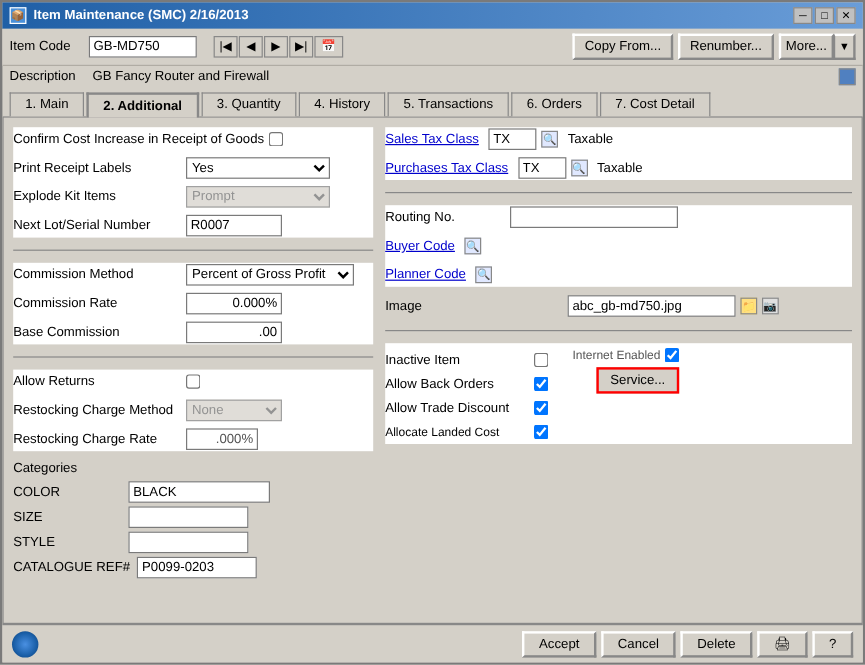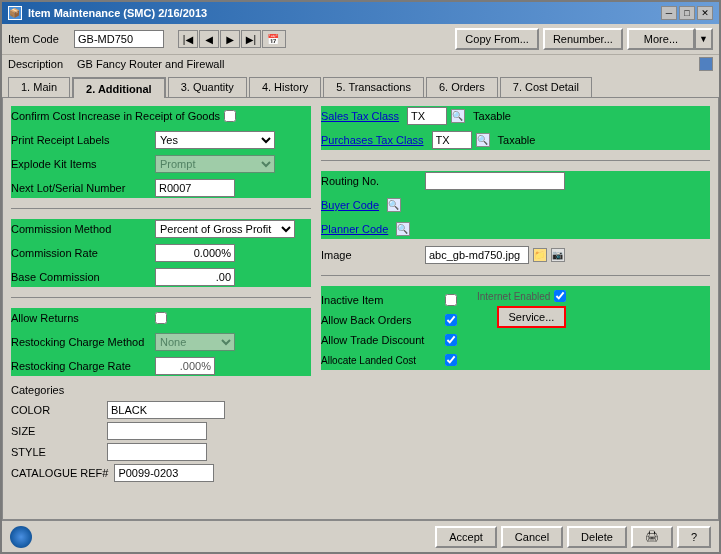--- a/index.html
+++ b/index.html
@@ -165,21 +165,21 @@
     }
 
     .right-panel {
       flex: 1;
       display: flex;
       flex-direction: column;
       gap: 6px;
     }
 
     .form-section {
-      background: #22c55e;
+      background: #ffffff;
       display: flex;
       flex-direction: column;
       gap: 4px;
     }
 
     .form-row {
       display: flex;
       align-items: center;
       gap: 4px;
       height: 20px;
@@ -348,21 +348,21 @@
 
     .btn-with-dropdown {
       display: flex;
       align-items: center;
     }
 
     .btn-main {
       background: #d4d0c8;
       border: 2px solid;
       border-color: #fff #888 #888 #fff;
-      padding: 2px 15px;
+      padding: 2px 4px;
       font-size: 11px;
       cursor: pointer;
       height: 22px;
     }
 
     .btn-arrow {
       background: #d4d0c8;
       border: 2px solid;
       border-color: #fff #888 #888 #fff;
       border-left: 1px solid #888;
@@ -560,21 +560,21 @@
           <span class="search-icon" style="margin-left:4px">🔍</span>
         </div>
         <div class="form-row">
           <span class="link-label">Planner Code</span>
           <span class="search-icon" style="margin-left:4px">🔍</span>
         </div>
       </div>
 
       <div class="form-row">
         <span class="right-form-label">Image</span>
-        <input class="input-field" style="width: 104px;" value="abc_gb-md750.jpg">
+        <input class="input-field" style="width: 140px; margin-left: 48px;" value="abc_gb-md750.jpg">
         <span class="folder-icon">📁</span>
         <span class="camera-icon">📷</span>
       </div>
 
       <hr class="separator">
 
       <div class="form-section">
         <div style="display:flex; gap:20px; align-items:flex-start; margin-top:4px">
           <div style="display:flex; flex-direction:column; gap:0">
             <div class="form-row">

